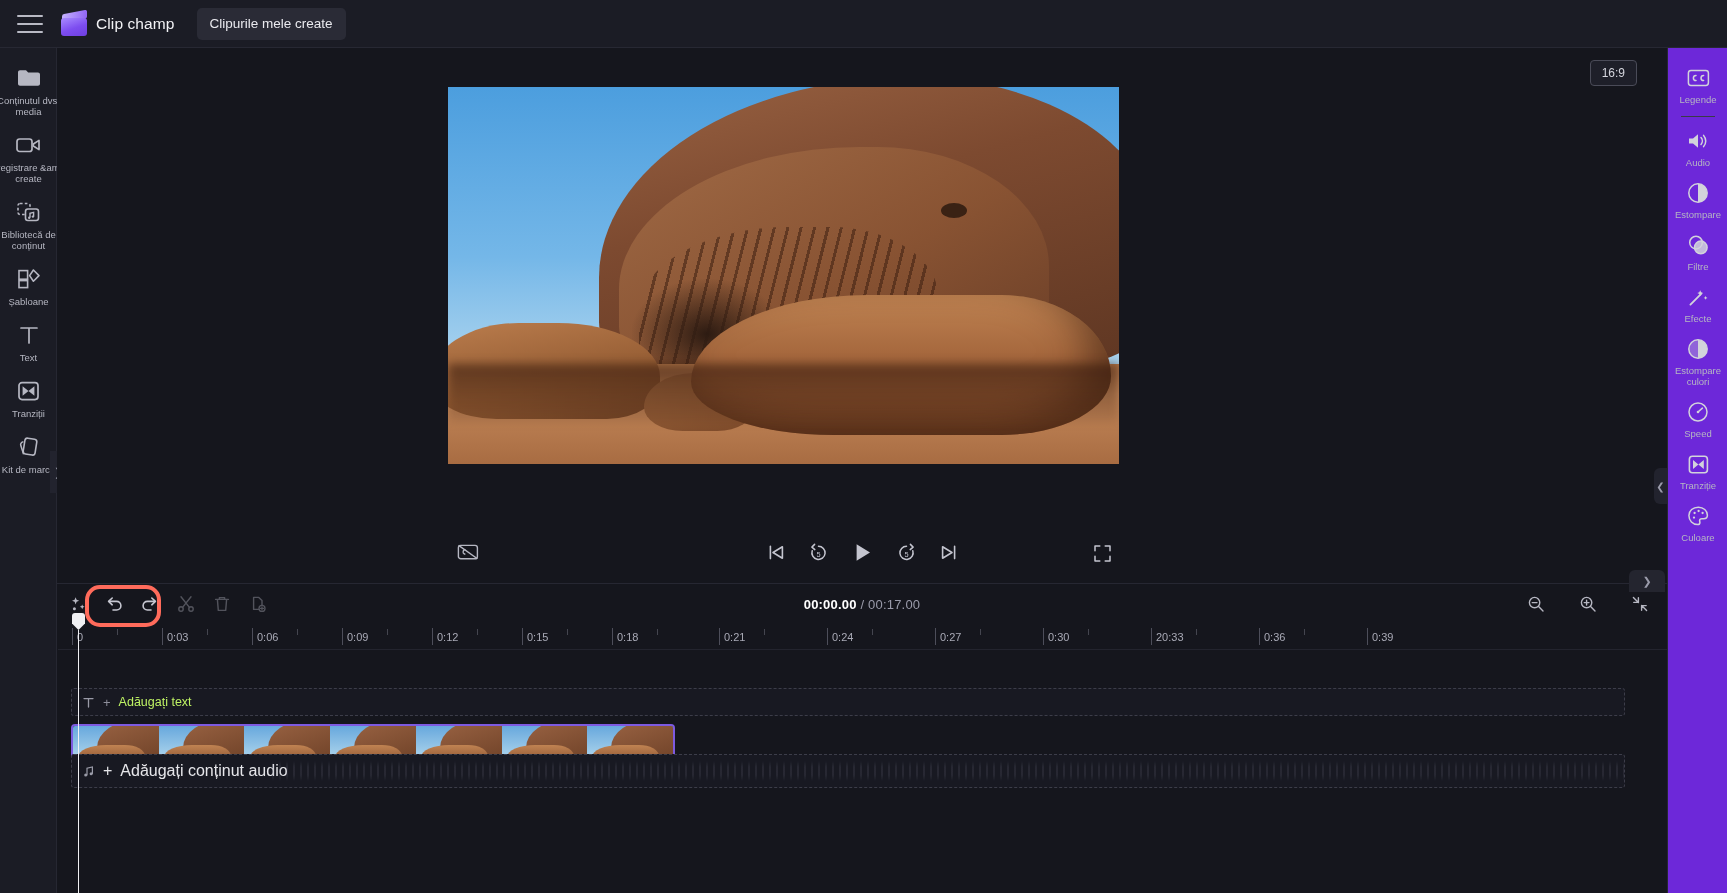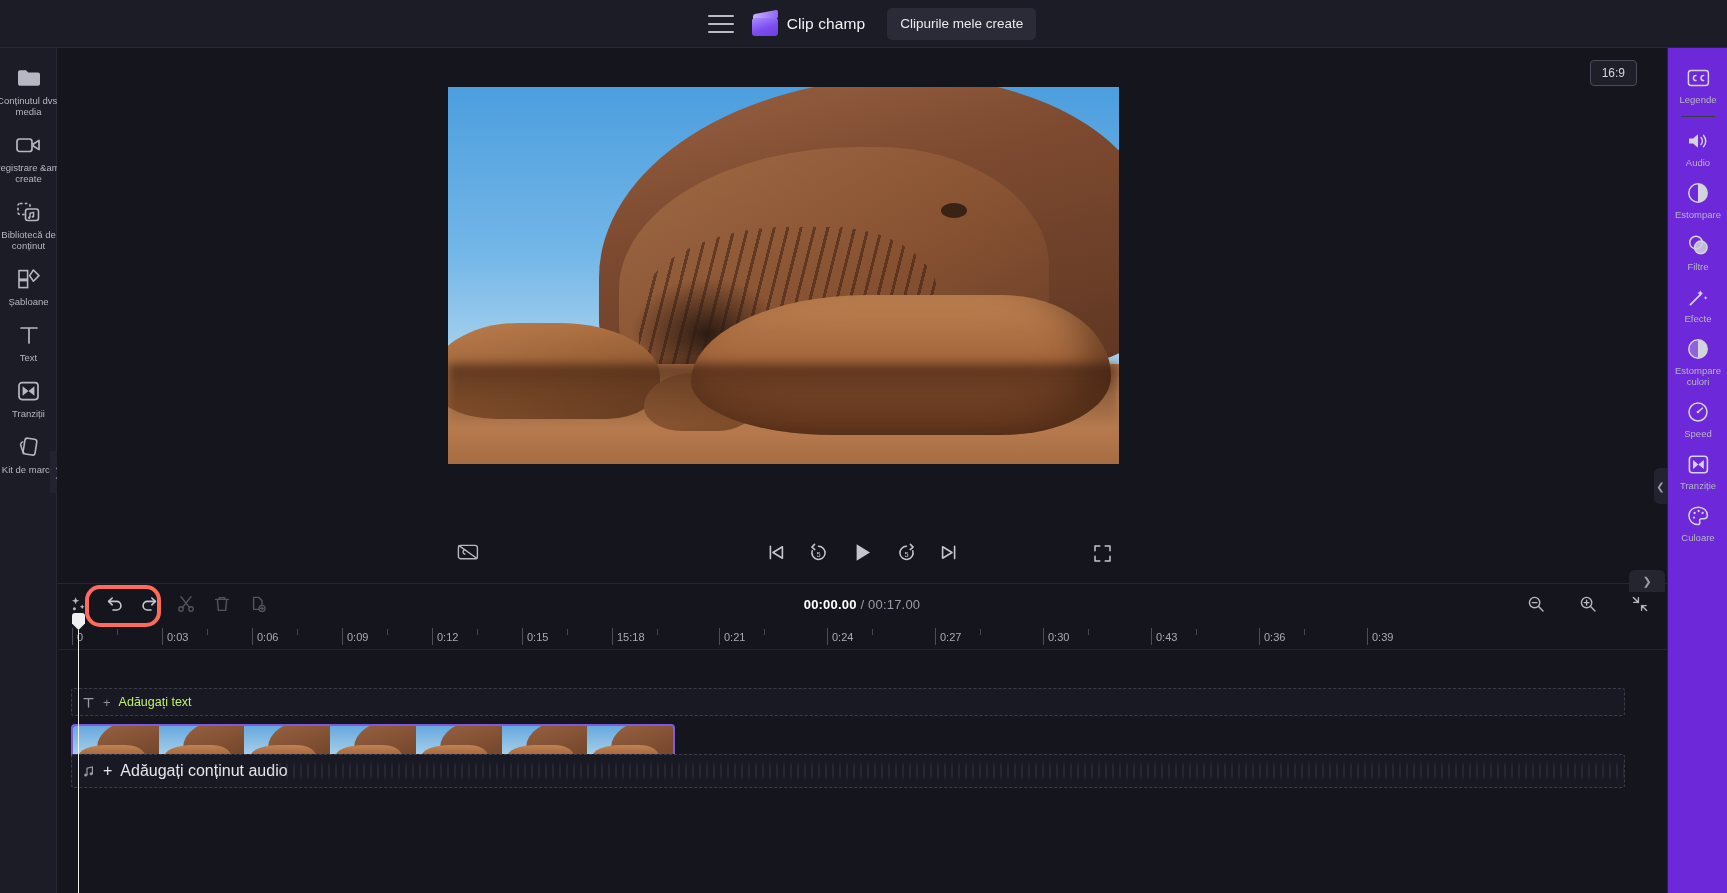--- a/index.html
+++ b/index.html
@@ -10,21 +10,21 @@
     overflow: hidden;
     color: #e6e6ea;
   }
   .app { position: relative; width: 1727px; height: 893px; }
 
   
   .topbar {
     position: absolute; top: 0; left: 0; width: 1727px; height: 48px;
     background: #1b1c25;
     border-bottom: 1px solid #272833;
-    display: flex; align-items: center; justify-content: center;
+    display: flex; align-items: center;
   }
   .hamburger {
     width: 26px; height: 18px; margin-left: 17px; margin-right: 18px;
     display: flex; flex-direction: column; justify-content: space-between;
     cursor: pointer;
   }
   .hamburger span { display: block; height: 2px; background: #b9bac4; border-radius: 1px; }
   .logo-mark {
     width: 26px; height: 24px; position: relative; margin-right: 9px;
   }
@@ -660,36 +660,36 @@
       <div class="tick-major" style="left:284px"></div>
         <div class="tick-lbl" style="left:284px">0:09</div>
       <div class="tick-minor" style="left:329px"></div>
       <div class="tick-major" style="left:374px"></div>
         <div class="tick-lbl" style="left:374px">0:12</div>
       <div class="tick-minor" style="left:419px"></div>
       <div class="tick-major" style="left:464px"></div>
         <div class="tick-lbl" style="left:464px">0:15</div>
       <div class="tick-minor" style="left:509px"></div>
       <div class="tick-major" style="left:554px"></div>
-        <div class="tick-lbl" style="left:554px">15:18</div>
+        <div class="tick-lbl" style="left:554px">0:18</div>
       <div class="tick-minor" style="left:599px"></div>
       <div class="tick-major" style="left:661px"></div>
         <div class="tick-lbl" style="left:661px">0:21</div>
       <div class="tick-minor" style="left:706px"></div>
       <div class="tick-major" style="left:769px"></div>
         <div class="tick-lbl" style="left:769px">0:24</div>
       <div class="tick-minor" style="left:814px"></div>
       <div class="tick-major" style="left:877px"></div>
         <div class="tick-lbl" style="left:877px">0:27</div>
       <div class="tick-minor" style="left:922px"></div>
       <div class="tick-major" style="left:985px"></div>
         <div class="tick-lbl" style="left:985px">0:30</div>
       <div class="tick-minor" style="left:1030px"></div>
       <div class="tick-major" style="left:1093px"></div>
-        <div class="tick-lbl" style="left:1093px">0:43</div>
+        <div class="tick-lbl" style="left:1093px">20:33</div>
       <div class="tick-minor" style="left:1138px"></div>
       <div class="tick-major" style="left:1201px"></div>
         <div class="tick-lbl" style="left:1201px">0:36</div>
       <div class="tick-minor" style="left:1246px"></div>
       <div class="tick-major" style="left:1309px"></div>
         <div class="tick-lbl" style="left:1309px">0:39</div>
 
       <div class="playhead">
         <div class="head"></div>
           <div class="stem"></div>

